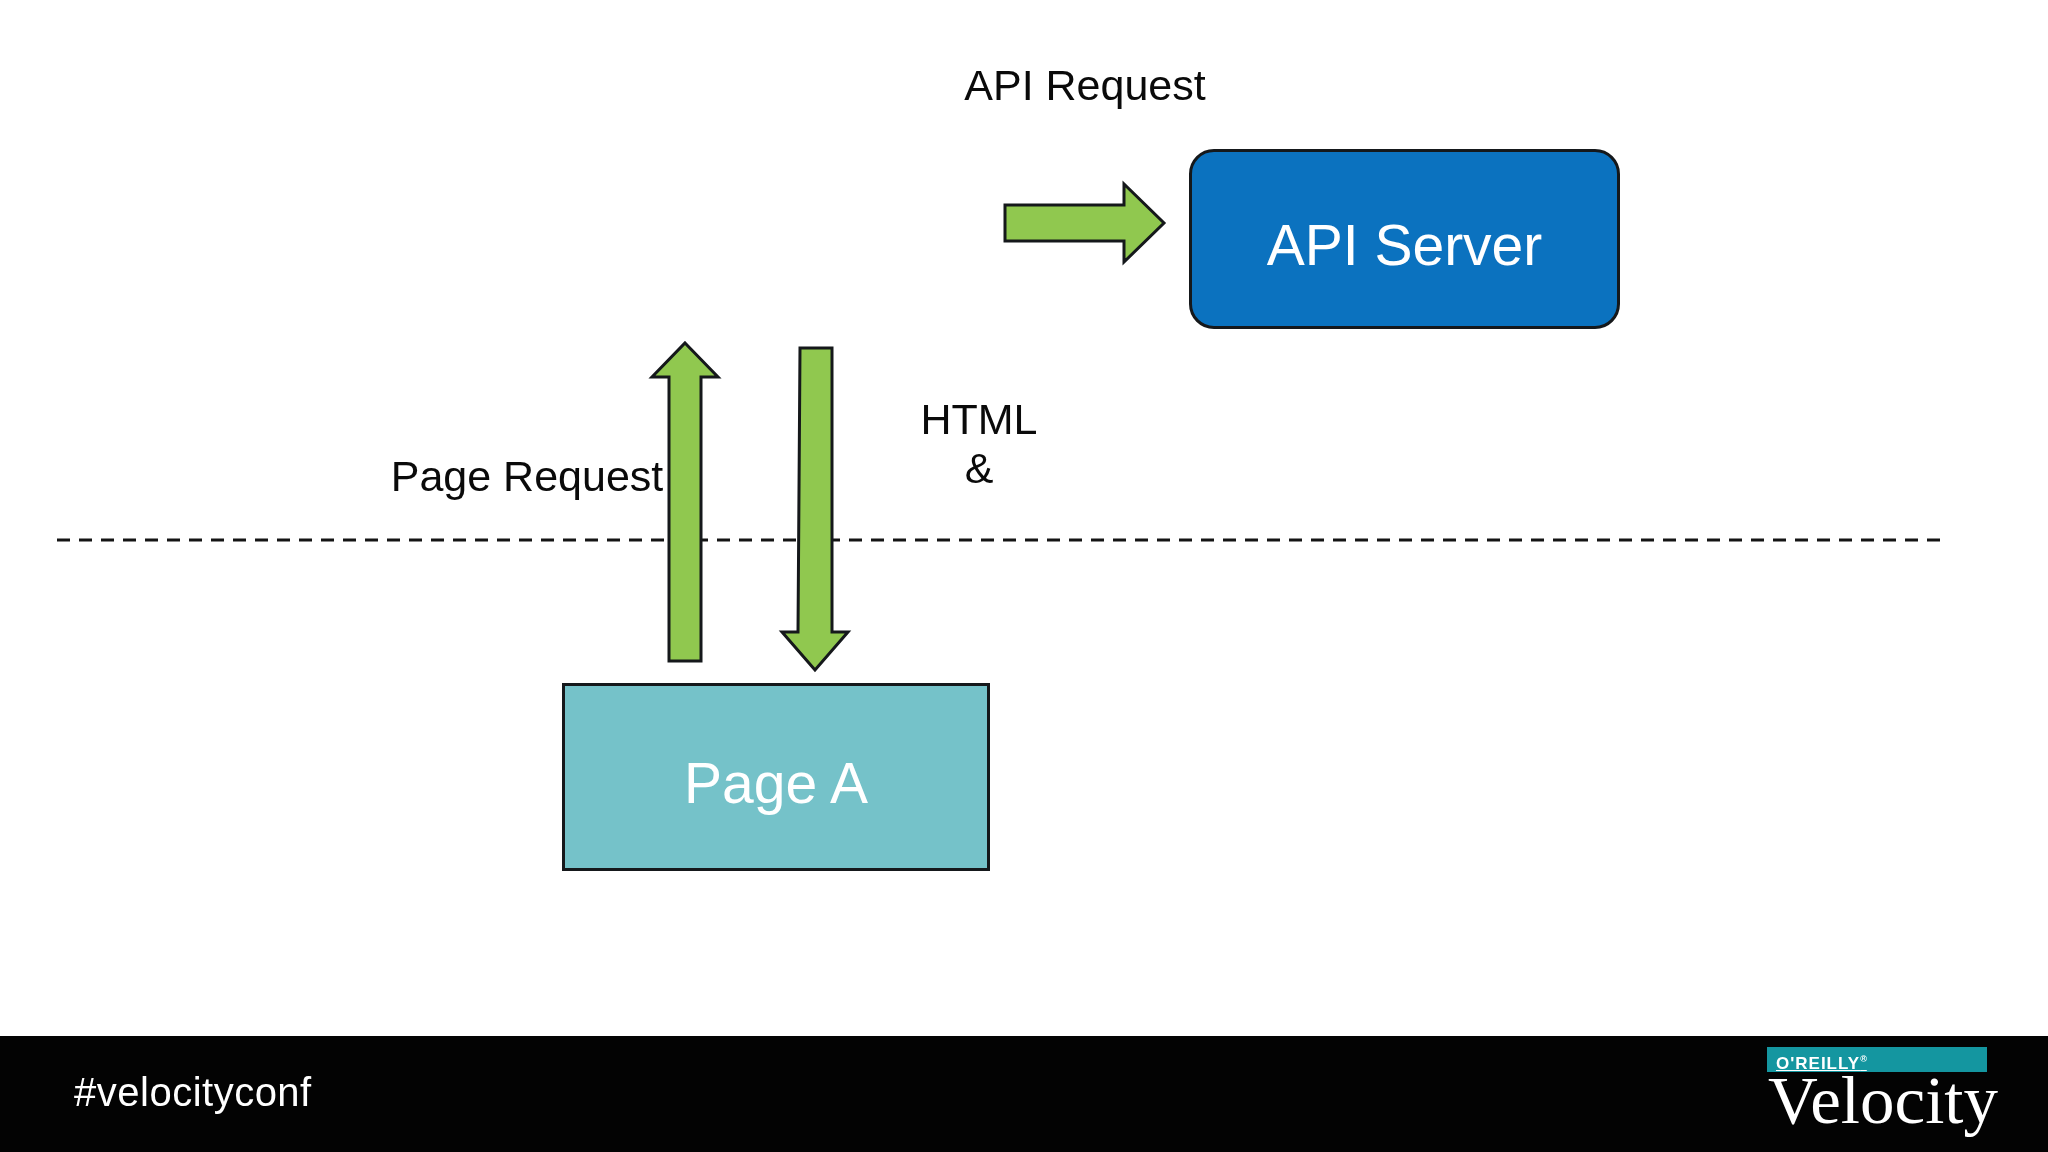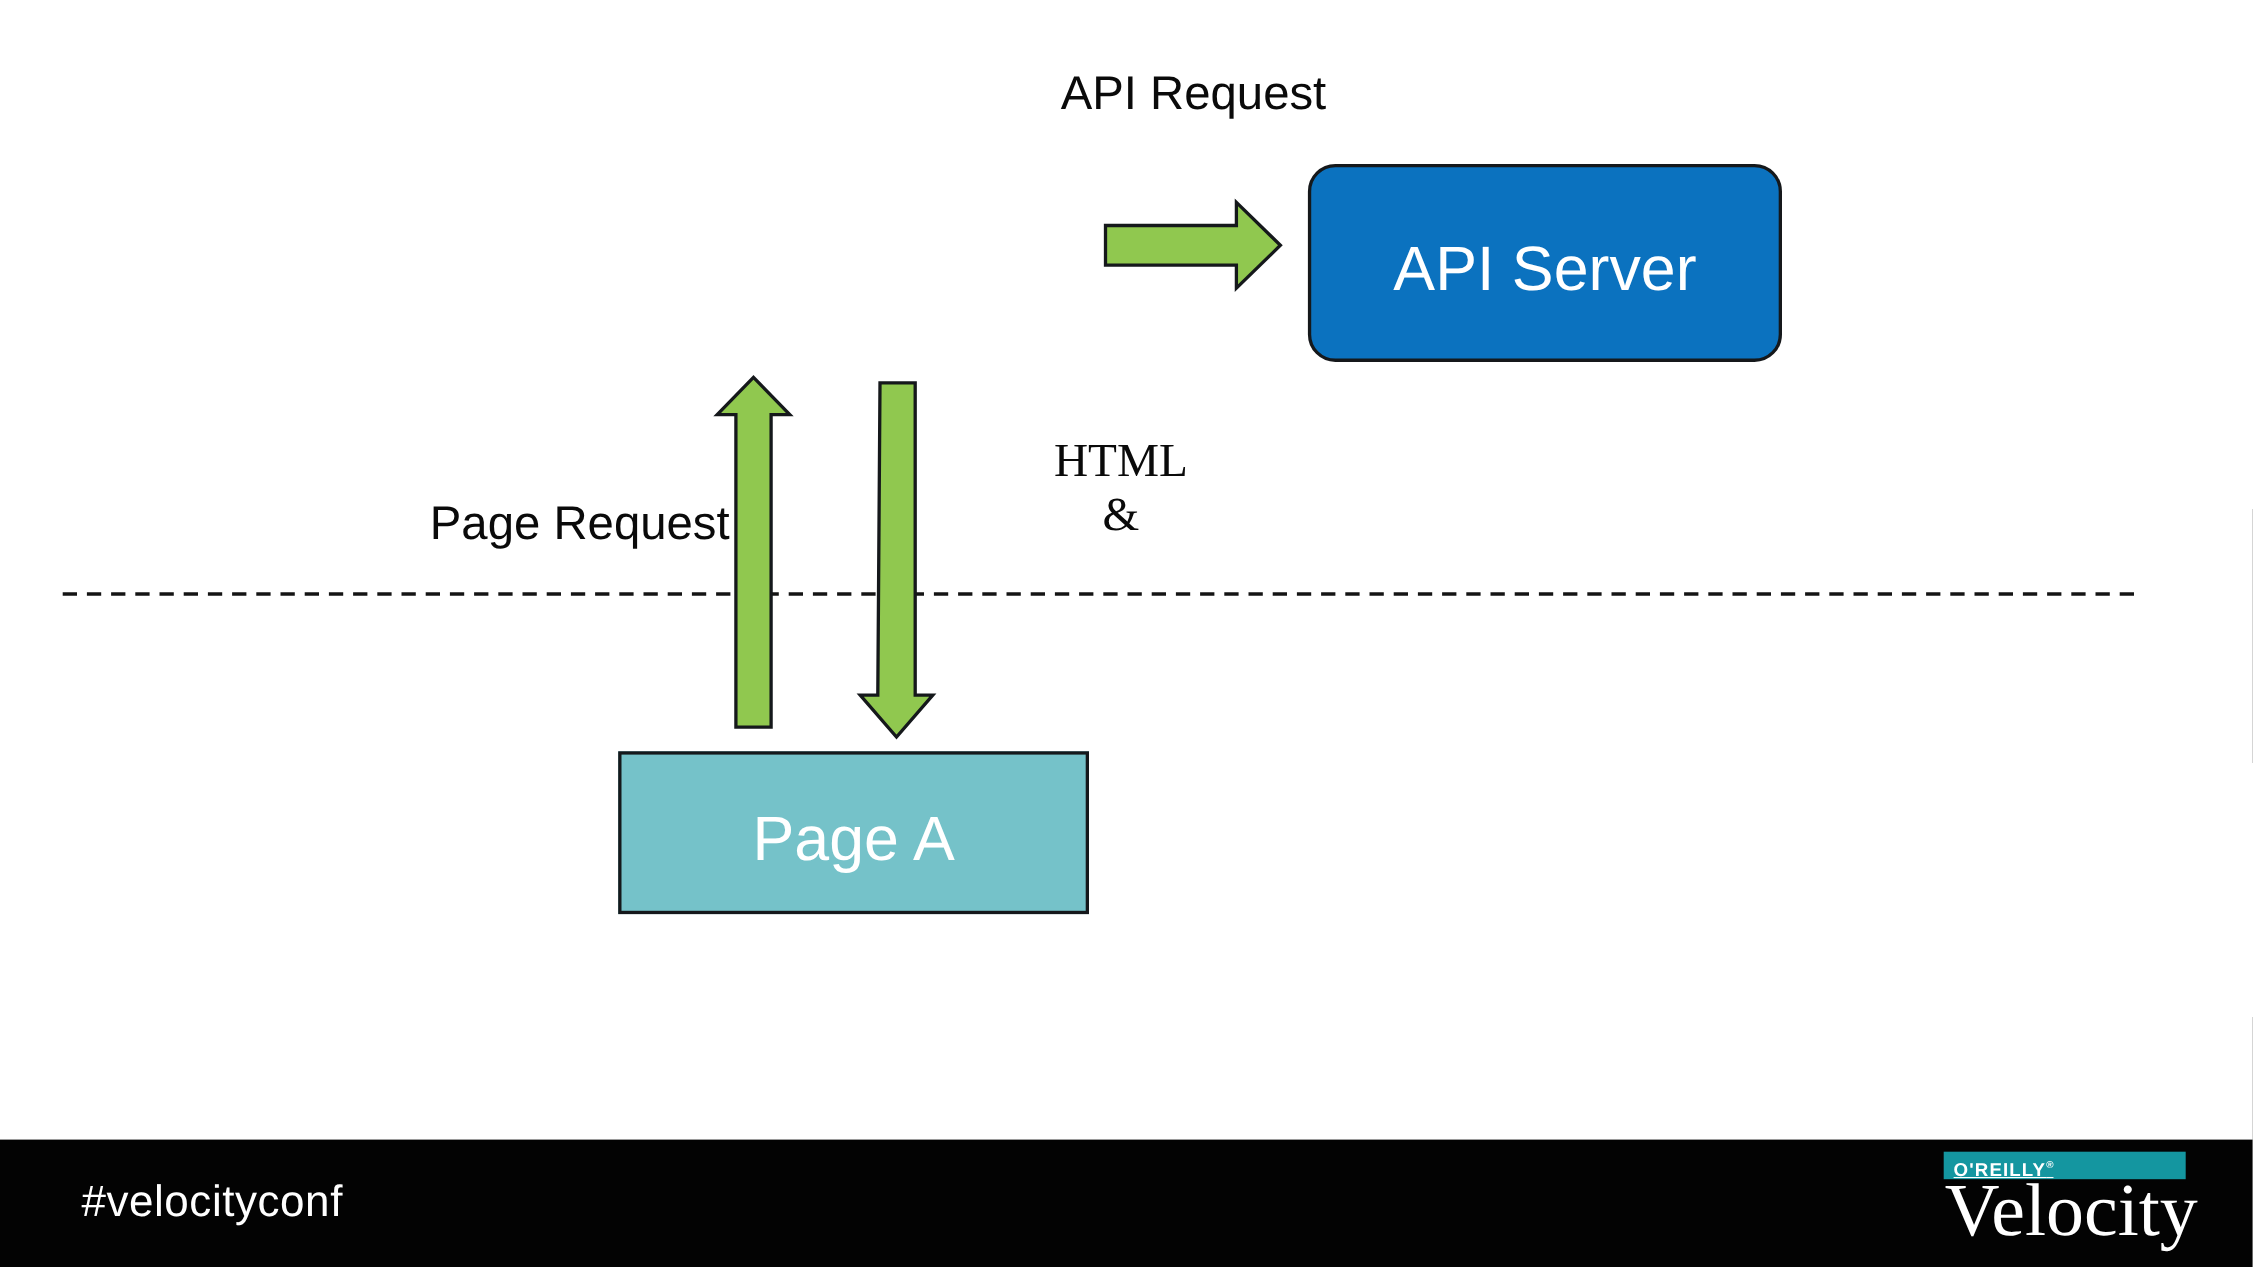--- a/index.html
+++ b/index.html
@@ -18,34 +18,34 @@
     display:flex;align-items:center;justify-content:center;
     color:var(--box_label_text,#fff);
     font-size:57px;
     line-height:1;
     padding-top:12px;
   }
   .node.blue{background:var(--box_blue,#0b72bf);}
   .node.teal{background:var(--box_teal,#75c2c9);}
   #web-server{left:554px;top:146px;width:430px;height:181px;}
   #api-server{left:1189px;top:149px;width:431px;height:180px;border-radius:25px;}
-  #page-a{left:562px;top:683px;width:428px;height:148px;}
+  #page-a{left:562px;top:683px;width:428px;height:188px;}
 
   
   .anno{
     position:absolute;
     color:var(--label_text,#0a0a0a);
     font-size:43px;
     line-height:49px;
     text-align:center;
     white-space:nowrap;
   }
   #lbl-api-request{left:935px;top:61px;width:300px;}
   #lbl-page-request{left:377px;top:452px;width:300px;}
-  #lbl-html{left:819px;top:395px;width:400px;font-family:Liberation Serif, serif;}
+  #lbl-html{left:779px;top:395px;width:400px;}
 
   
   svg.overlay{position:absolute;left:0;top:0;}
   .arrow{
     fill:var(--arrow_green,#90c84f);
     stroke:var(--outline,#15181b);
     stroke-width:3;
     stroke-linejoin:miter;
   }
   .dashline{

